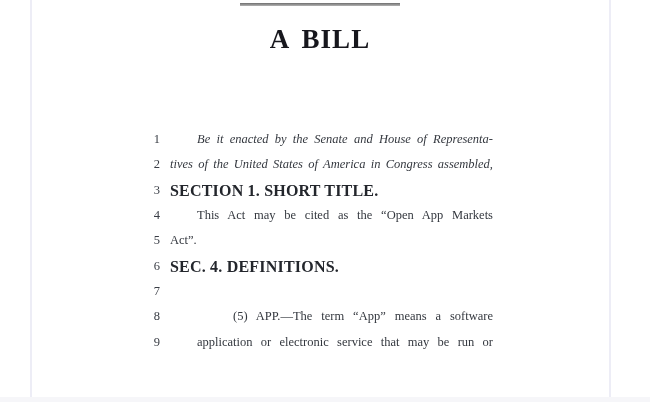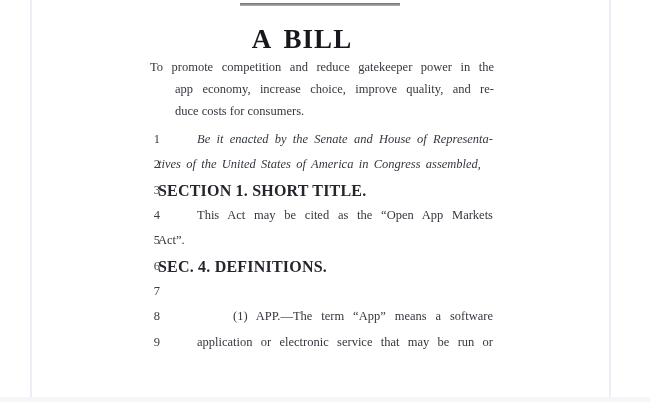--- a/index.html
+++ b/index.html
@@ -32,21 +32,21 @@
   .top-rule {
     position: absolute;
     left: 240px;
     top: 3px;
     width: 160px;
     height: 3px;
     background: linear-gradient(to bottom, #6e6e6e, #b3b3b3);
   }
   .bill-title {
     position: absolute;
-    left: 13px;
+    left: 31px;
     top: 26px;
     width: 578px;
     text-align: center;
     font-size: 27px;
     font-weight: bold;
     letter-spacing: 1px;
     word-spacing: 5px;
     color: #17171d;
     line-height: 27px;
   }
@@ -82,21 +82,21 @@
     left: 138px;
     width: 22px;
     text-align: right;
     color: #383c44;
   }
   .line-text { position: absolute; white-space: nowrap; }
   .just { white-space: normal; text-align: justify; text-align-last: justify; }
   .ital { font-style: italic; }
   .head { font-weight: bold; font-size: 16px; letter-spacing: 0.2px; color: #23262c; }
   
-  .tx-flush { left: 158px; }
+  .tx-flush { left: 170px; }
   .tx-par   { left: 197px; }
   .tx-sub   { left: 233px; }
   .w-flush  { width: 323px; }
   .w-par    { width: 296px; }
   .w-sub    { width: 260px; }
 
   
   .bottom-strip {
     position: absolute;
     left: 0;
@@ -110,25 +110,20 @@
 <body>
 
 <div class="viewport">
 
   <div class="page-sheet"></div>
 
   <div class="top-rule"></div>
 
   <div class="bill-title">A BILL</div>
 
-  <div class="preamble">
-    <span class="pre-line pre-first">To promote competition and reduce gatekeeper power in the</span>
-    <span class="pre-line pre-wrap">app economy, increase choice, improve quality, and re-</span>
-    <span class="pre-line pre-last">duce costs for consumers.</span>
-  </div>
 
   <div class="bill-lines">
 
     <div class="bill-line">
       <span class="line-num">1</span>
       <span class="line-text ital just tx-par w-par">Be it enacted by the Senate and House of Representa-</span>
     </div>
 
     <div class="bill-line">
       <span class="line-num">2</span>
@@ -154,21 +149,21 @@
       <span class="line-num">6</span>
       <span class="line-text head tx-flush">SEC. 4. DEFINITIONS.</span>
     </div>
 
     <div class="bill-line">
       <span class="line-num">7</span>
     </div>
 
     <div class="bill-line">
       <span class="line-num">8</span>
-      <span class="line-text just tx-sub w-sub">(1) APP.—The term “App” means a software</span>
+      <span class="line-text just tx-sub w-sub">(5) APP.—The term “App” means a software</span>
     </div>
 
     <div class="bill-line">
       <span class="line-num">9</span>
       <span class="line-text just tx-par w-par">application or electronic service that may be run or</span>
     </div>
 
   </div>
 
   <div class="bottom-strip"></div>

